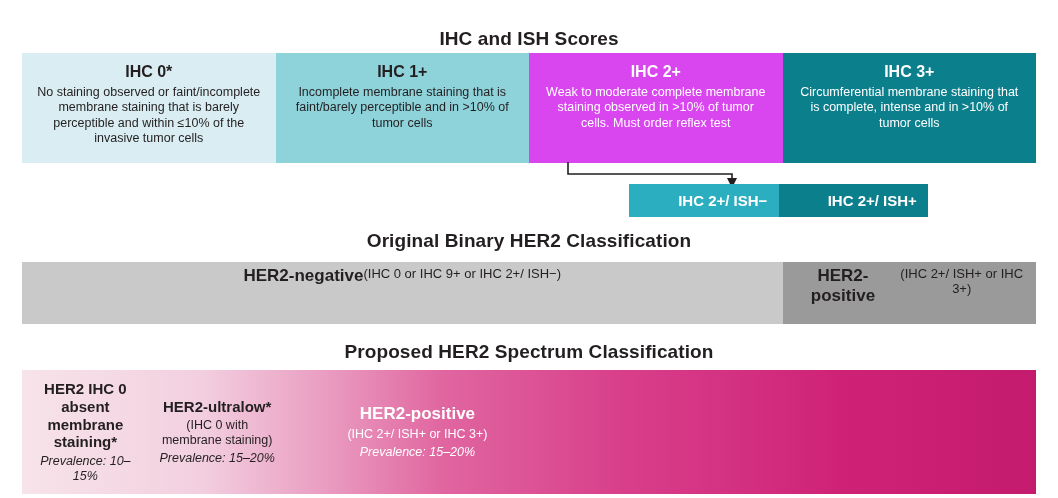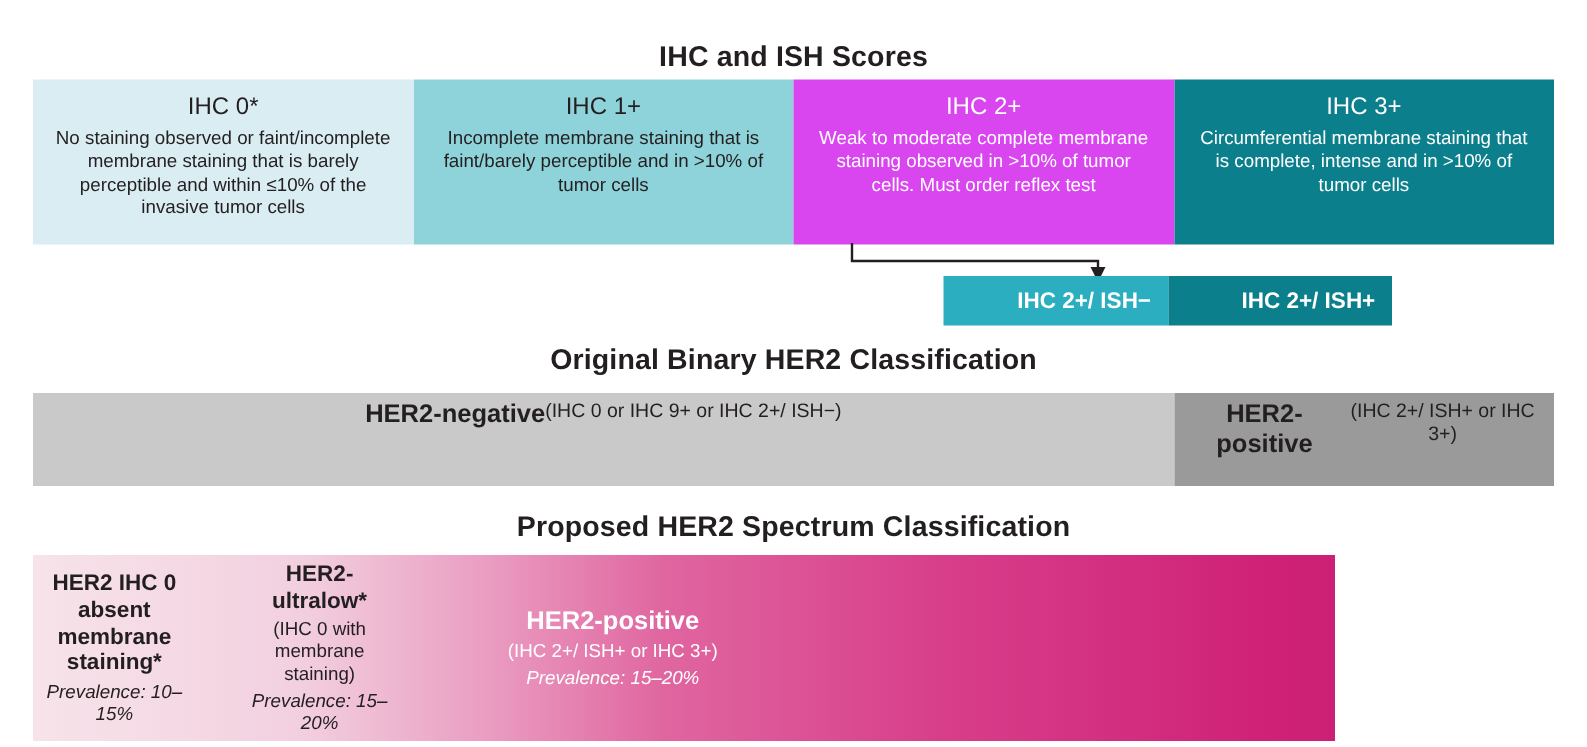--- a/index.html
+++ b/index.html
@@ -40,21 +40,21 @@
     display: flex;
   }
   .ihc-cell {
     flex: 1 1 0;
     padding: 10px 14px 8px;
     box-sizing: border-box;
     text-align: center;
   }
   .ihc-cell .hdr {
     font-size: 16px;
-    font-weight: normal;
+    font-weight: bold;
     margin-bottom: 4px;
   }
   .ihc-cell .desc {
     font-size: 12.5px;
     line-height: 1.22;
   }
   .c0 { background: #d9edf2; color: #231f20; }
   .c1 { background: #8fd3da; color: #231f20; }
   .c2 { background: #d946ef; color: #ffffff; }
   .c3 { background: #0c7f8c; color: #ffffff; }
@@ -130,33 +130,32 @@
   }
   .bin-cell .sub {
     font-size: 13px;
   }
 
   
   .spectrum-row {
     position: absolute;
     left: 22px;
     top: 370px;
-    width: 868px;
+    width: 1014px;
     height: 124px;
     display: flex;
     background: linear-gradient(to right,
         #f7e3ea 0px,
         #f4d7e3 118px,
         #f2cfdf 180px,
         #ea9ec2 300px,
         #e066a0 420px,
         #d83f8b 600px,
         #cf2277 820px,
         #c41b6e 1014px);
-    gap: 24px;
   }
   .spec-cell {
     box-sizing: border-box;
     display: flex;
     flex-direction: column;
     align-items: center;
     justify-content: center;
     text-align: center;
     padding: 6px 6px;
   }

